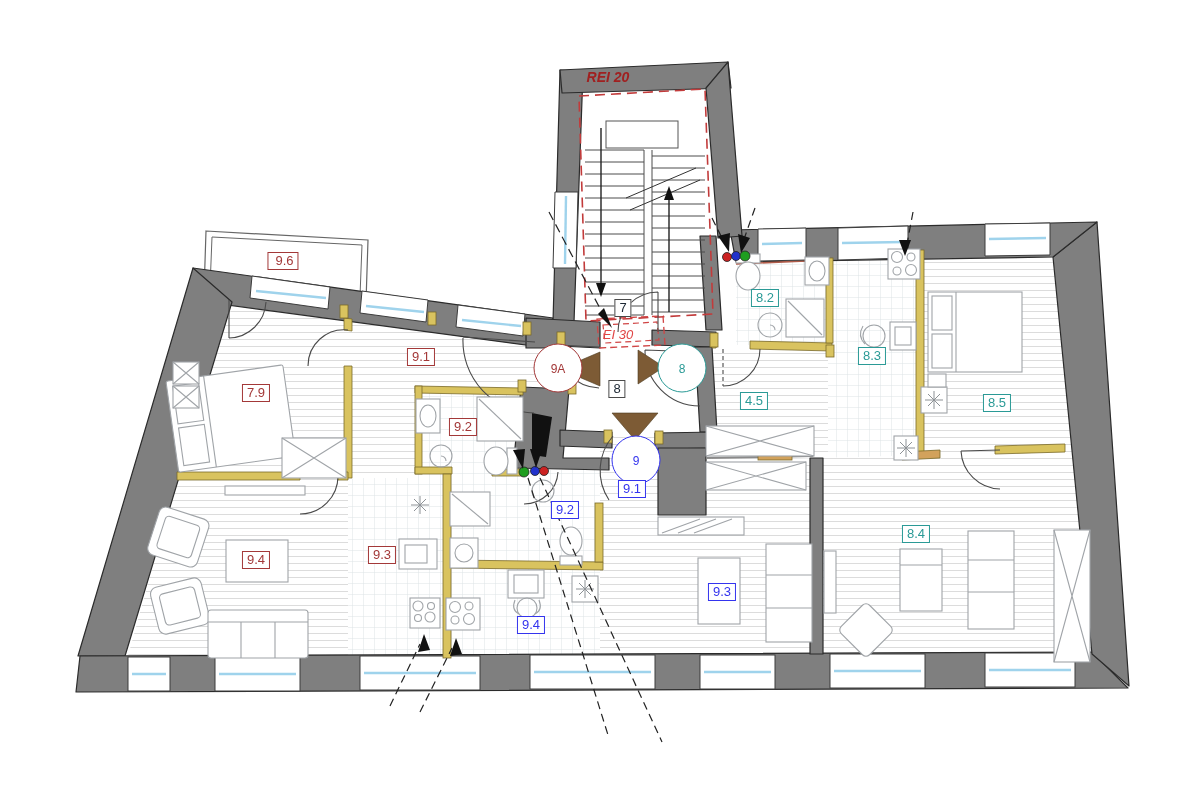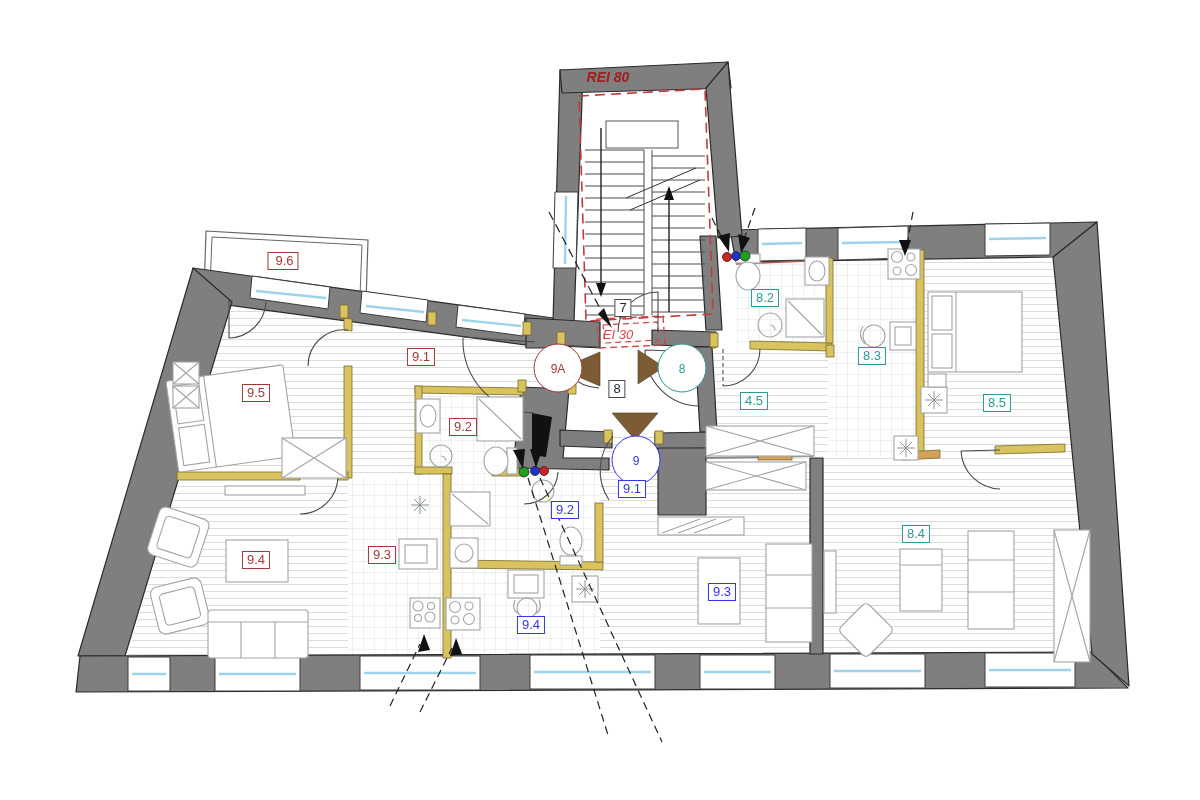--- a/index.html
+++ b/index.html
@@ -335,29 +335,29 @@
     <path d="M741,253 L738,234 L750,238 Z"></path>
     <path d="M523,469 L513,450 L525,449 Z"></path>
     <path d="M536,468 L530,449 L542,450 Z"></path>
     <path d="M424,634 L418,652 L430,650 Z"></path>
     <path d="M456,638 L450,656 L462,654 Z"></path>
     <path d="M905,256 L899,240 L911,240 Z"></path>
   </g>
 </svg>
 
 <div id="labels">
-      <div class="lab shape-text col-firebold" style="left: 608px; top: 77px;">REI 80</div>
+      <div class="lab shape-text col-firebold" style="left: 608px; top: 77px;">REI 20</div>
       <div class="lab shape-text col-fire" style="left: 618px; top: 289px;">EI 30</div>
       <div class="lab shape-box col-black" style="left: 623px; top: 308px;">7</div>
       <div class="lab shape-box col-black" style="left: 617px; top: 389px;">8</div>
       <div class="lab shape-circle col-red" style="left: 558px; top: 368px;">9A</div>
       <div class="lab shape-circle col-teal" style="left: 682px; top: 368px;">8</div>
       <div class="lab shape-circle col-blue" style="left: 636px; top: 460px;">9</div>
       <div class="lab shape-box col-red" style="left: 283px; top: 261px; padding-left: 7px;">9.6</div>
-      <div class="lab shape-box col-red" style="left: 256px; top: 393px;">9.5</div>
+      <div class="lab shape-box col-red" style="left: 256px; top: 393px;">7.9</div>
       <div class="lab shape-box col-red" style="left: 421px; top: 357px;">9.1</div>
       <div class="lab shape-box col-red" style="left: 463px; top: 427px;">9.2</div>
       <div class="lab shape-box col-red" style="left: 382px; top: 555px;">9.3</div>
       <div class="lab shape-box col-red" style="left: 256px; top: 560px;">9.4</div>
       <div class="lab shape-box col-teal" style="left: 765px; top: 298px;">8.2</div>
       <div class="lab shape-box col-teal" style="left: 872px; top: 356px;">8.3</div>
       <div class="lab shape-box col-teal" style="left: 754px; top: 401px;">4.5</div>
       <div class="lab shape-box col-teal" style="left: 997px; top: 403px;">8.5</div>
       <div class="lab shape-box col-teal" style="left: 916px; top: 534px;">8.4</div>
       <div class="lab shape-box col-blue" style="left: 632px; top: 489px;">9.1</div>

